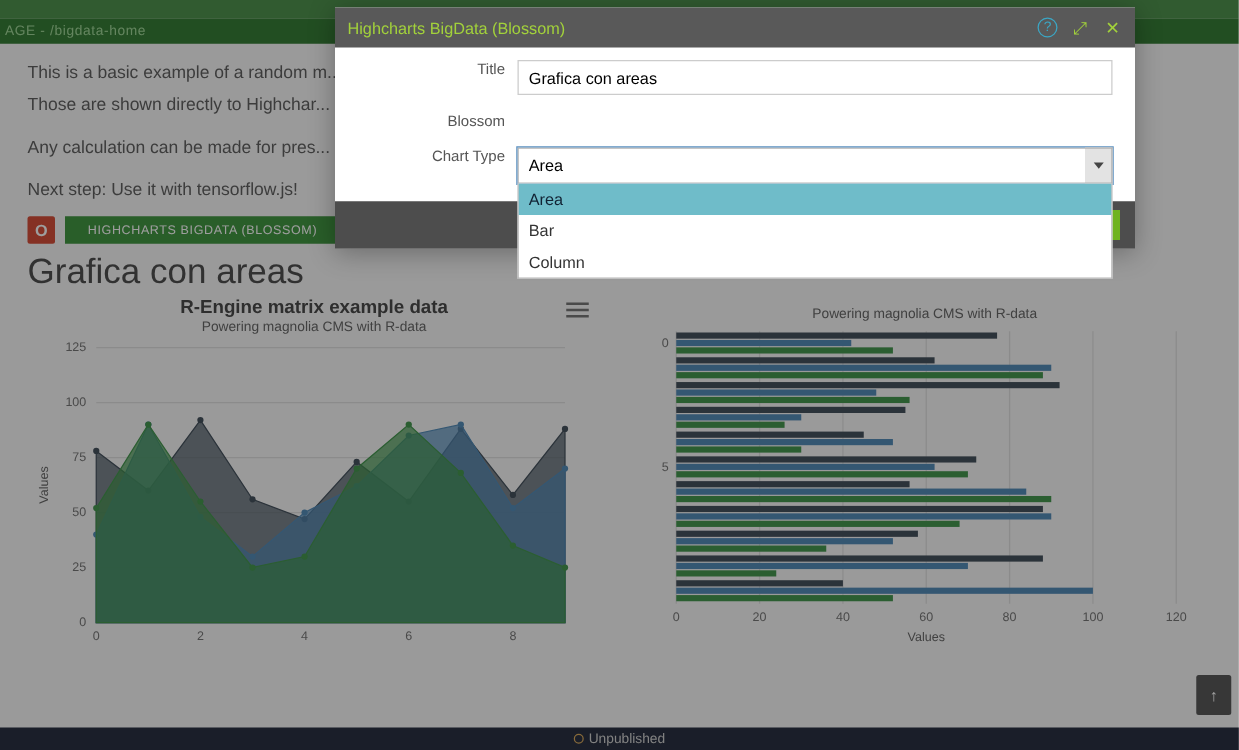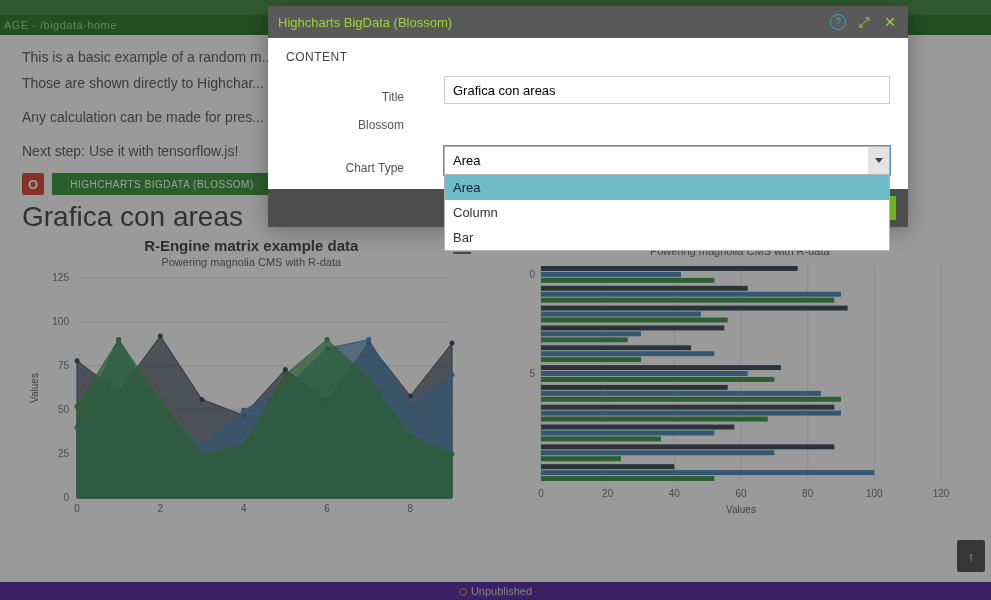--- a/index.html
+++ b/index.html
@@ -13,34 +13,34 @@
   .tpl-sq{width:22px;height:22px;background:#d13a22;color:#fff;display:flex;align-items:center;justify-content:center;font-weight:bold;border-radius:2px;}
   .tpl-bar{flex:0 0 220px;background:#2b8a2b;height:22px;color:#fff;font-size:10px;letter-spacing:.5px;display:flex;align-items:center;justify-content:center;}
   h1.ptitle{font-size:28px;font-weight:400;color:#3a3a3a;margin-top:6px;}
   .charts-row{display:flex;gap:30px;margin-top:4px;}
   .chart-box{flex:1;position:relative;}
   .ctitle{text-align:center;font-size:15px;font-weight:bold;color:#333;}
   .csub{text-align:center;font-size:11px;color:#555;margin-top:2px;}
   .ham{position:absolute;right:10px;top:2px;width:18px;cursor:pointer;}
   .ham div{height:2px;background:#666;margin:3px 0;}
   svg{display:block;}
-  .bottom-bar{position:absolute;bottom:0;left:0;right:0;height:18px;background:#4c1d95;color:#ccc;font-size:11px;text-align:center;line-height:18px;}
+  .bottom-bar{position:absolute;bottom:0;left:0;right:0;height:18px;background:#0f172a;color:#ccc;font-size:11px;text-align:center;line-height:18px;}
   .bottom-bar .dot{display:inline-block;width:8px;height:8px;border:1px solid #d8a24a;border-radius:50%;margin-right:4px;vertical-align:middle;}
   .scroll-top{position:absolute;right:6px;bottom:28px;width:28px;height:32px;background:#444;color:#fff;display:flex;align-items:center;justify-content:center;border-radius:2px;cursor:pointer;}
   
   .overlay{position:absolute;inset:0;background:rgba(40,40,40,.45);}
   
   .modal{position:absolute;left:268px;top:6px;width:640px;background:#fff;box-shadow:0 3px 20px rgba(0,0,0,.3);}
   .modal-head{height:32px;background:#595959;display:flex;align-items:center;padding:0 10px;gap:10px;}
   .modal-title{flex:1;color:#a2d13b;font-size:13px;}
   .head-ico{width:16px;height:16px;display:flex;align-items:center;justify-content:center;cursor:pointer;color:#a2d13b;font-size:14px;}
   .q-ico{width:16px;height:16px;border:1px solid #3ba6c4;border-radius:50%;color:#3ba6c4;font-size:11px;display:flex;align-items:center;justify-content:center;}
   .modal-body{padding:10px 18px 14px 18px;}
   .content-h{font-size:12px;letter-spacing:.5px;color:#444;margin:2px 0 12px 0;}
-  .frow{display:flex;align-items:flex-end;margin-bottom:14px;gap:30px;}
+  .frow{display:flex;align-items:flex-start;margin-bottom:14px;}
   .flabel{width:128px;text-align:right;padding-right:10px;font-size:12px;color:#555;}
   .finput{flex:1;height:28px;border:1px solid #ccc;padding:0 8px;font-size:13px;outline:none;}
   .combo{flex:1;position:relative;text-decoration:underline;}
   .combo-input{width:100%;height:29px;border:1px solid #b4b4b4;outline:1px solid #5b90c0;padding:0 8px;font-size:13px;}
   .combo-btn{position:absolute;right:0;top:0;width:22px;height:29px;background:#e3e3e3;border:1px solid #b4b4b4;border-left:none;display:flex;align-items:center;justify-content:center;cursor:pointer;}
   .tri-down{width:0;height:0;border-left:4px solid transparent;border-right:4px solid transparent;border-top:5px solid #444;}
   .dd-list{position:absolute;left:0;right:0;top:29px;background:#fff;border:1px solid #b4b4b4;border-top:none;z-index:5;}
   .dd-item{padding:5px 8px;font-size:13px;cursor:pointer;}
   .dd-sel{background:#6fbcc9;color:#123;}
   .modal-foot{background:#4d4d4d;height:38px;display:flex;justify-content:flex-end;align-items:center;gap:10px;padding:0 12px;}
@@ -197,40 +197,39 @@
 
 <div class="overlay"></div>
 <div class="modal">
   <div class="modal-head">
     <div class="modal-title">Highcharts BigData (Blossom)</div>
     <div class="q-ico">?</div>
     <div class="head-ico">⤢</div>
     <div class="head-ico">✕</div>
   </div>
   <div class="modal-body">
-    <div class="content-h">CONTENT</div>
 
     <div class="frow">
       <div class="flabel">Title</div>
       <input class="finput" value="Grafica con areas" style="">
     </div>
     <div class="frow">
       <div class="flabel">Blossom</div>
     </div>
     <div class="frow" style="margin-bottom:0">
       <div class="flabel">Chart Type</div>
       <div class="combo">
         <input class="combo-input" value="Area" style="">
         <div class="combo-btn">
             <div class="tri-down"></div>
           </div>
         <div class="dd-list">
           <div class="dd-item dd-sel">Area</div>
+          <div class="dd-item">Bar</div>
           <div class="dd-item">Column</div>
-          <div class="dd-item">Bar</div>
         </div>
       </div>
     </div>
   </div>
   <div class="modal-foot">
     <button class="btn btn-cancel">CANCEL</button>
     <button class="btn btn-save">SAVE</button>
   </div>
 </div>
 

